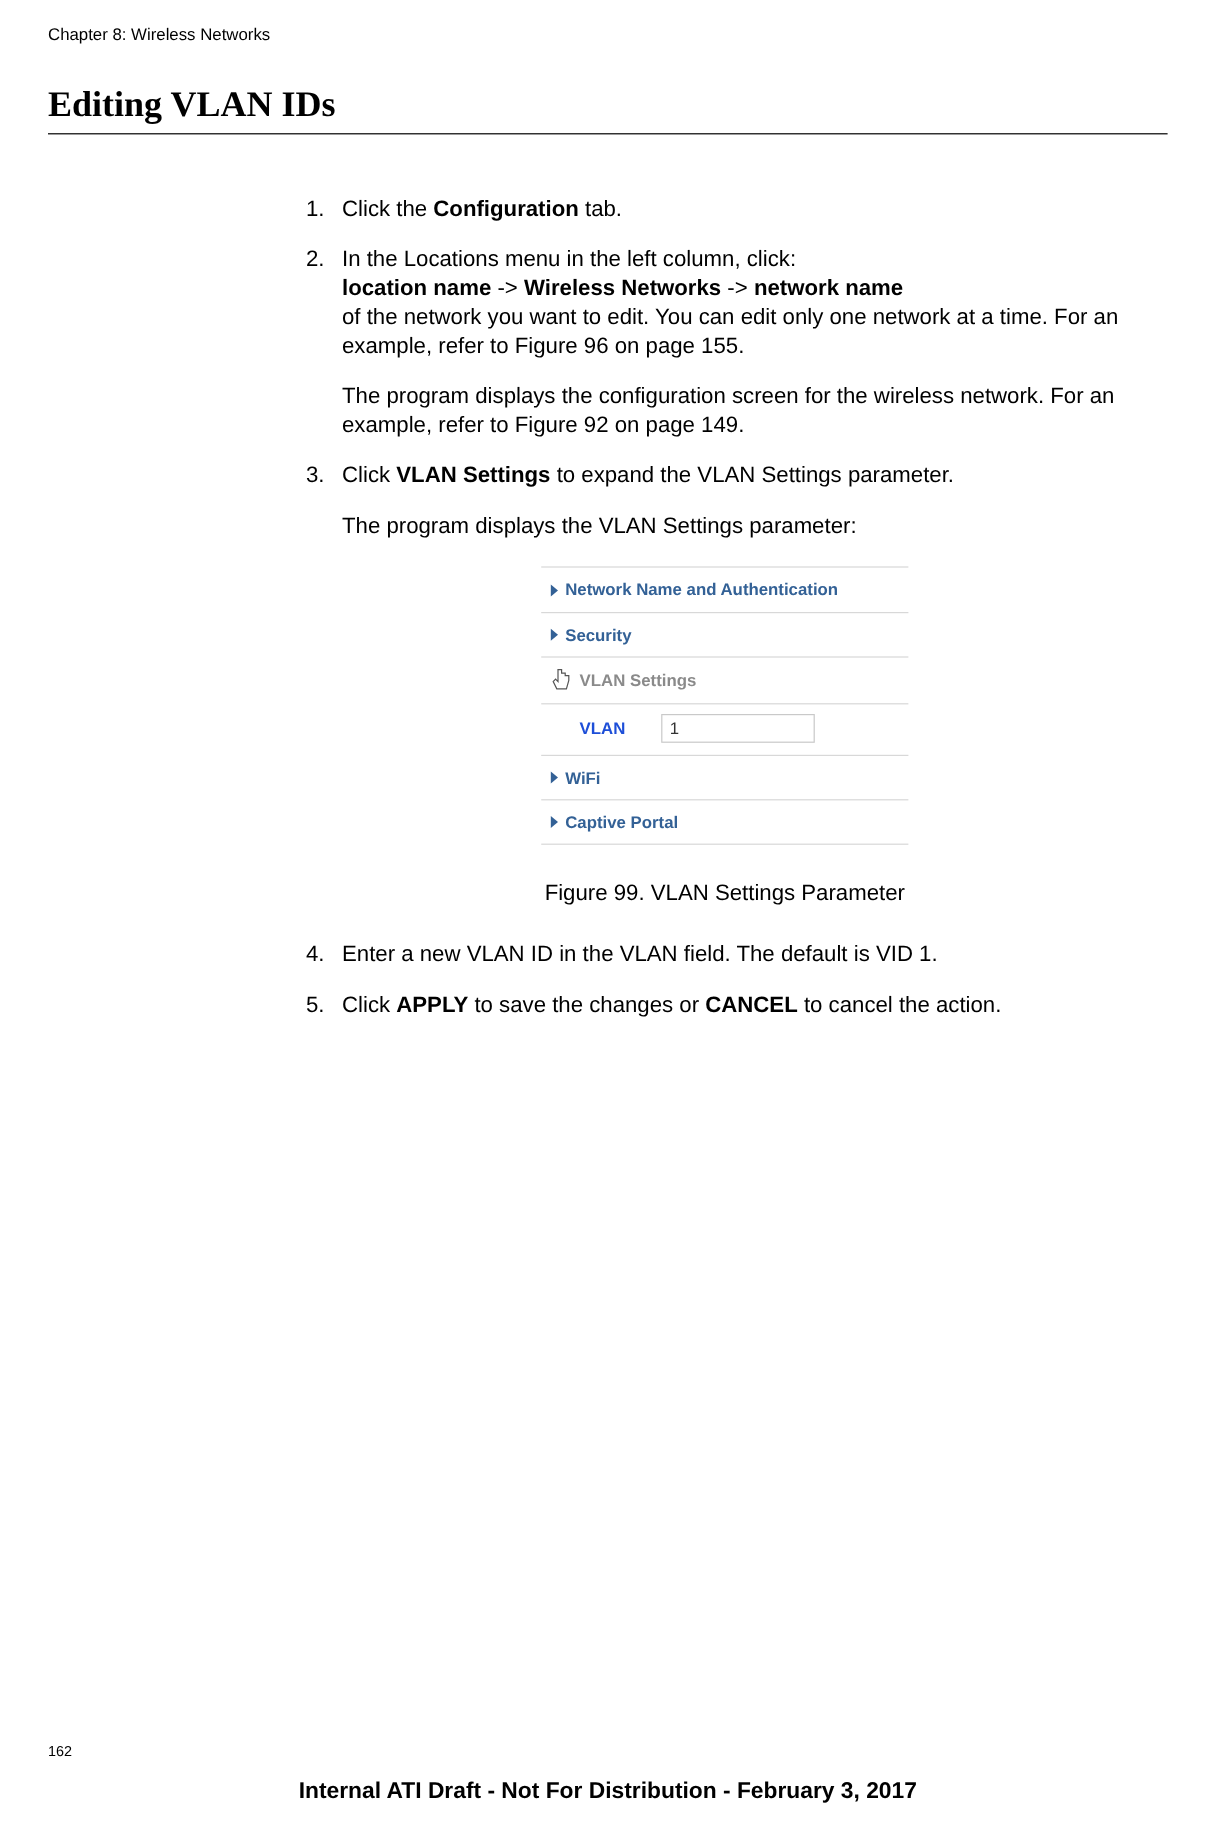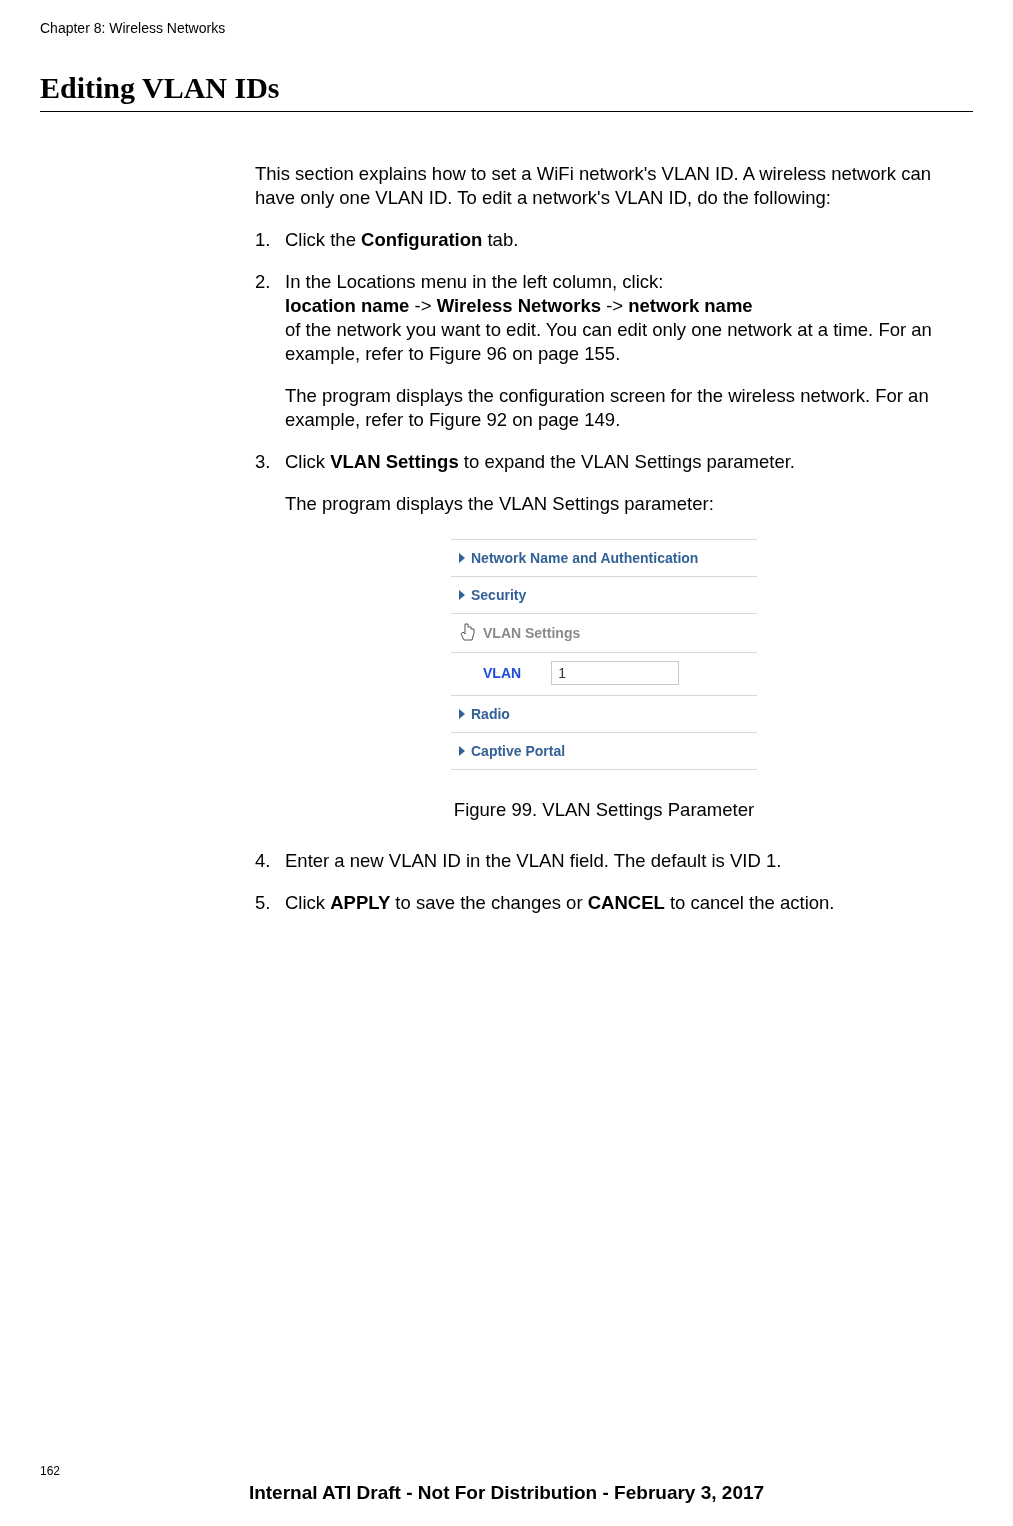--- a/index.html
+++ b/index.html
@@ -116,21 +116,21 @@
       left: -2px;
       top: -2px;
     }
     .figure-caption {
       margin-top: 28px;
       font-size: 18.5px;
       text-align: center;
     }
     .page-number {
       position: absolute;
-      bottom: 48px;
+      bottom: 60px;
       left: 40px;
       font-size: 12px;
     }
     .footer-text {
       position: absolute;
       bottom: 22px;
       left: 0;
       right: 0;
       text-align: center;
       font-size: 19px;
@@ -139,21 +139,20 @@
   </style>
 </head>
 <body>
 
 <div class="chapter-header">Chapter 8: Wireless Networks</div>
 
 <div class="section-title">Editing VLAN IDs</div>
 <hr class="title-rule">
 
 <div class="content-block">
-  <p class="intro-para">This section explains how to set a WiFi network's VLAN ID. A wireless network can have only one VLAN ID. To edit a network's VLAN ID, do the following:</p>
 
   <div class="step">
     <div class="step-num">1.</div>
     <div class="step-body">
       <span>Click the </span><span class="bold">Configuration</span><span> tab.</span>
     </div>
   </div>
 
   <div class="step">
     <div class="step-num">2.</div>
@@ -191,21 +190,21 @@
           </svg>
         </span>
         <span>VLAN Settings</span>
       </div>
       <div class="vlan-row">
         <span class="vlan-label">VLAN</span>
         <input class="vlan-input" type="text" value="1" style="">
       </div>
       <div class="panel-item">
         <span class="arrow-right"></span>
-        <span>Radio</span>
+        <span>WiFi</span>
       </div>
       <div class="panel-item">
         <span class="arrow-right"></span>
         <span>Captive Portal</span>
       </div>
     </div>
     <div class="figure-caption">Figure 99. VLAN Settings Parameter</div>
   </div>
 
   <div class="step">

